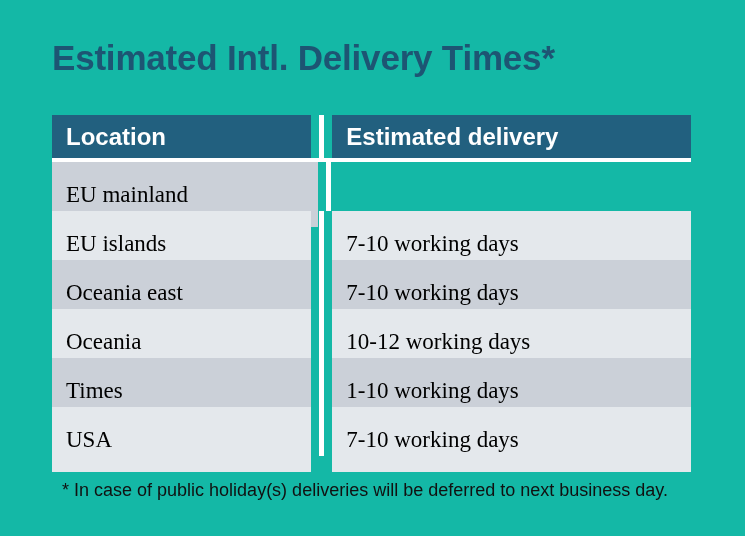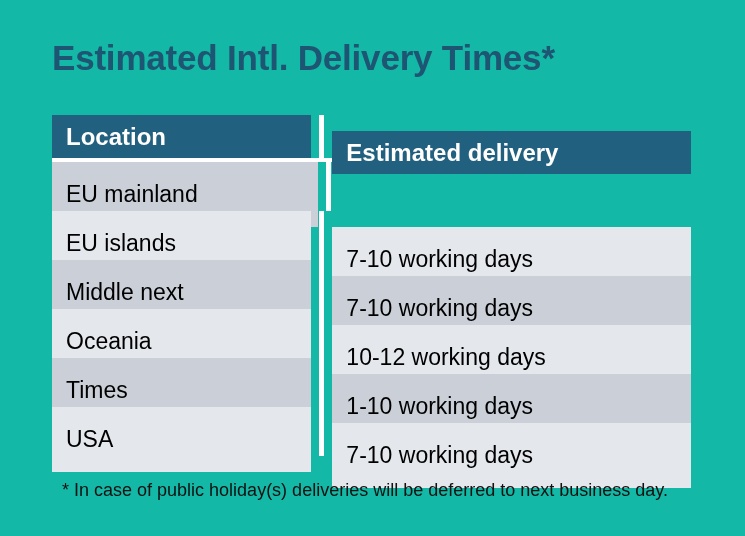--- a/index.html
+++ b/index.html
@@ -66,21 +66,20 @@
     width: 266px;
   }
   .col-gutter {
     width: 5px;
     background: #ffffff;
     flex: 0 0 5px;
   }
   .col-delivery {
     width: 368px;
     flex: 1 1 auto;
-    margin-top: 16px;
   }
 
   
   .header-row {
     height: 43px;
   }
   .header-row .cell {
     background: #22607f;
     color: #ffffff;
     font-weight: bold;
@@ -93,20 +92,21 @@
     background: #ffffff;
     width: 100%;
   }
 
   
   .body-row {
     height: 49px;
   }
   .body-row .cell {
     height: 65px;
+    font-family: Liberation Serif, serif;
   }
   .body-row.shade-dark .cell {
     background: #cbd0d8;
   }
   .body-row.shade-light .cell {
     background: #e4e8ec;
   }
 
   
   .footnote {
@@ -141,21 +141,21 @@
       <div class="col-gutter"></div>
     </div>
 
     <div class="row body-row shade-light">
       <div class="cell col-location">EU islands</div>
       <div class="col-gutter"></div>
       <div class="cell col-delivery">7-10 working days</div>
     </div>
 
     <div class="row body-row shade-dark">
-      <div class="cell col-location">Middle next</div>
+      <div class="cell col-location">Oceania east</div>
       <div class="col-gutter"></div>
       <div class="cell col-delivery">7-10 working days</div>
     </div>
 
     <div class="row body-row shade-light">
       <div class="cell col-location">Oceania</div>
       <div class="col-gutter"></div>
       <div class="cell col-delivery">10-12 working days</div>
     </div>
 

